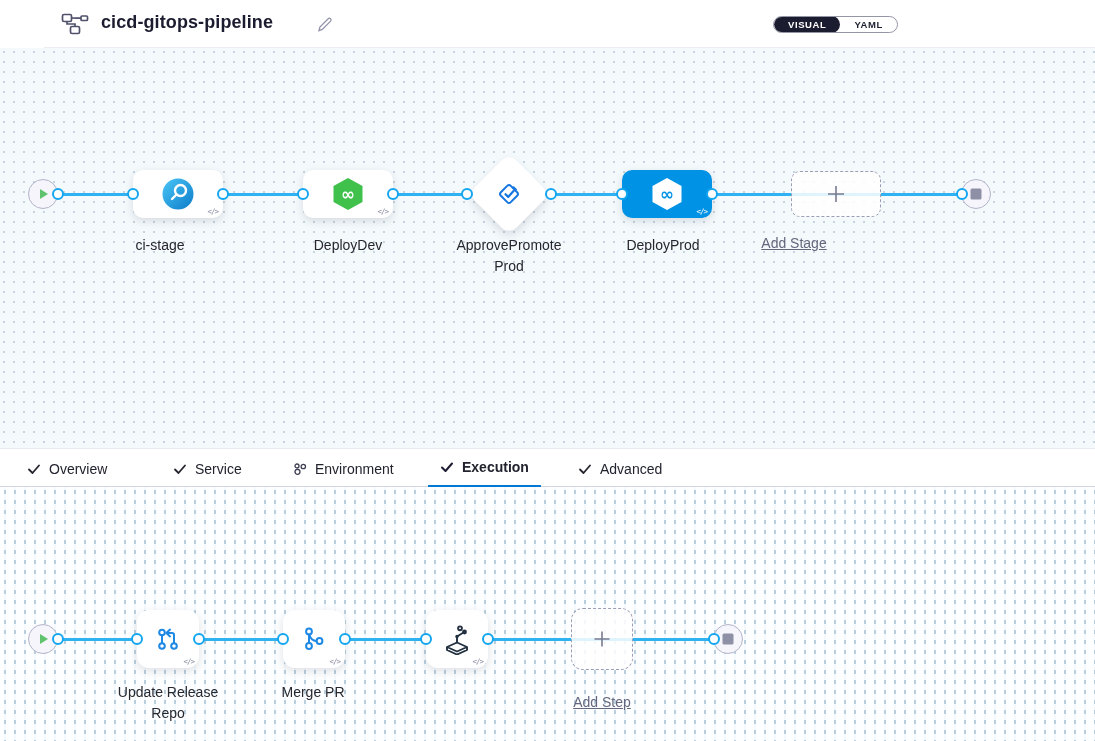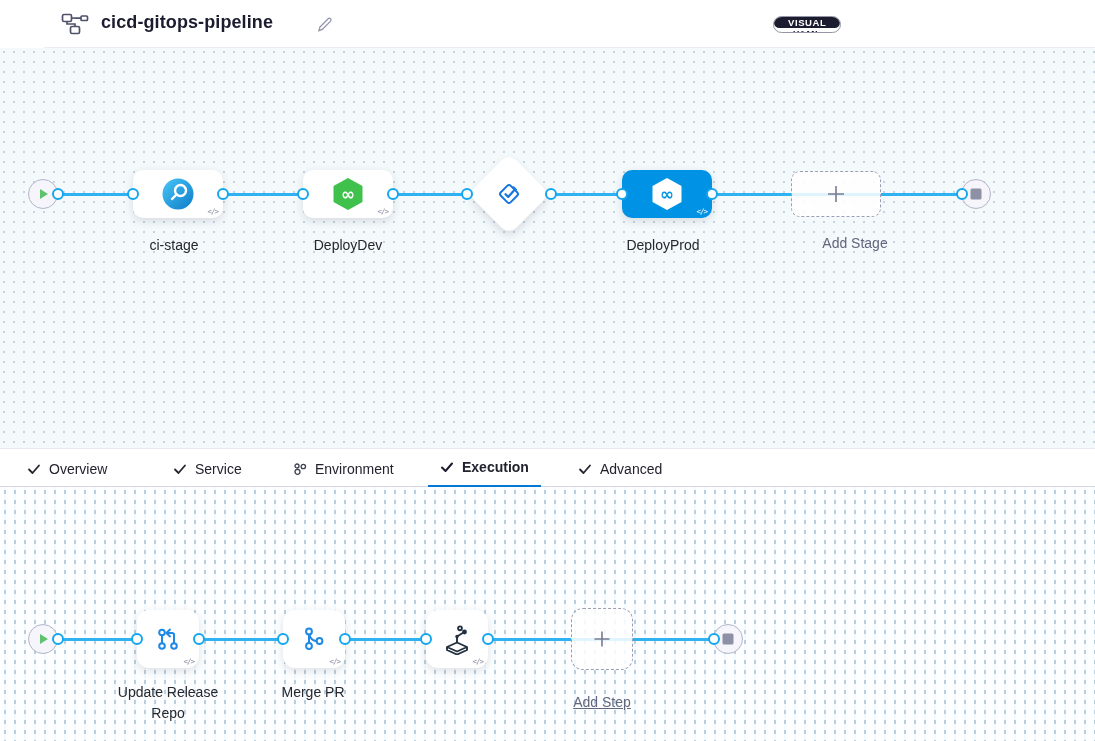--- a/index.html
+++ b/index.html
@@ -5,21 +5,21 @@
   * { margin:0; padding:0; box-sizing:border-box; }
   html,body { width:1095px; height:741px; overflow:hidden; }
   body { font-family:"Liberation Sans", sans-serif; background:#fff; }
   .app { position:relative; width:1095px; height:741px; }
 
   
   .header { position:relative; height:48px; background:#fff; border-bottom:1px solid #ececf2;margin-left:44px; }
   .pipe-icon { position:absolute; left:17px; top:13px; }
   .page-title { position:absolute; left:57px; top:12px; font-size:18px; font-weight:700; color:#1c1c30; letter-spacing:.1px; }
   .edit-icon { position:absolute; left:272px; top:16px; cursor:pointer; }
-  .toggle { position:absolute; left:729px; top:16px; height:17px; display:flex; align-items:center; border:1px solid #9496a5; border-radius:9px; background:#fff; overflow:hidden;flex-direction:column; }
+  .toggle { position:absolute; left:729px; top:16px; height:17px; display:flex; align-items:center; border:1px solid #9496a5; border-radius:9px; background:#fff; overflow:hidden; }
   .toggle .opt { font-size:9.5px; font-weight:700; letter-spacing:.6px; padding:0 14px; height:17px; display:flex; align-items:center; color:#1c1c30; cursor:pointer; }
   .toggle .opt.sel { background:#1c1c30; color:#fff; border-radius:9px; }
 
   
   .canvas-stages { position:absolute; left:0; top:48px; width:1095px; height:400px; overflow:hidden;
     background-color:#f4f9fc;
     background-image:radial-gradient(circle 1.1px at 4px 4px, #c7d3de 98%, transparent 100%);
     background-size:10px 10px; }
   .canvas-exec { position:absolute; left:0; top:487px; width:1095px; height:254px; overflow:hidden;
     background-color:#fdfeff;
@@ -148,24 +148,25 @@
     <div class="port" style="left:127px; top:140px;"></div>
     <div class="port" style="left:217px; top:140px;"></div>
     <div class="port" style="left:297px; top:140px;"></div>
     <div class="port" style="left:387px; top:140px;"></div>
     <div class="port" style="left:461px; top:140px;"></div>
     <div class="port" style="left:545px; top:140px;"></div>
     <div class="port" style="left:616px; top:140px;"></div>
     <div class="port" style="left:706px; top:140px;"></div>
     <div class="port" style="left:956px; top:140px;"></div>
 
-    <div class="node-label" style="left:174px; top:187px;text-align:center;">ci-stage</div>
+    <div class="node-label" style="left:160px; top:187px;text-align:center;">ci-stage</div>
     <div class="node-label" style="left:348px; top:187px;">DeployDev</div>
+    <div class="node-label narrow" style="left:509px; top:187px;">ApprovePromoteProd</div>
     <div class="node-label" style="left:663px; top:187px;">DeployProd</div>
-    <div class="node-label dim" style="left:855px; top:185px;">Add Stage</div>
+    <div class="node-label dim" style="left:794px; top:185px;text-decoration:underline;">Add Stage</div>
   </div>
 
   <div class="tabbar">
     <div class="tab" style="left:27px;">
       <span class="ticon">
         <svg width="14" height="14" viewBox="0 0 14 14" fill="none" stroke="#24252e" stroke-width="1.8" stroke-linecap="round" stroke-linejoin="round">
             <path d="M2 7.5 L5.5 11 L12 3.5"></path>
           </svg>
       </span>
       <span>Overview</span>

